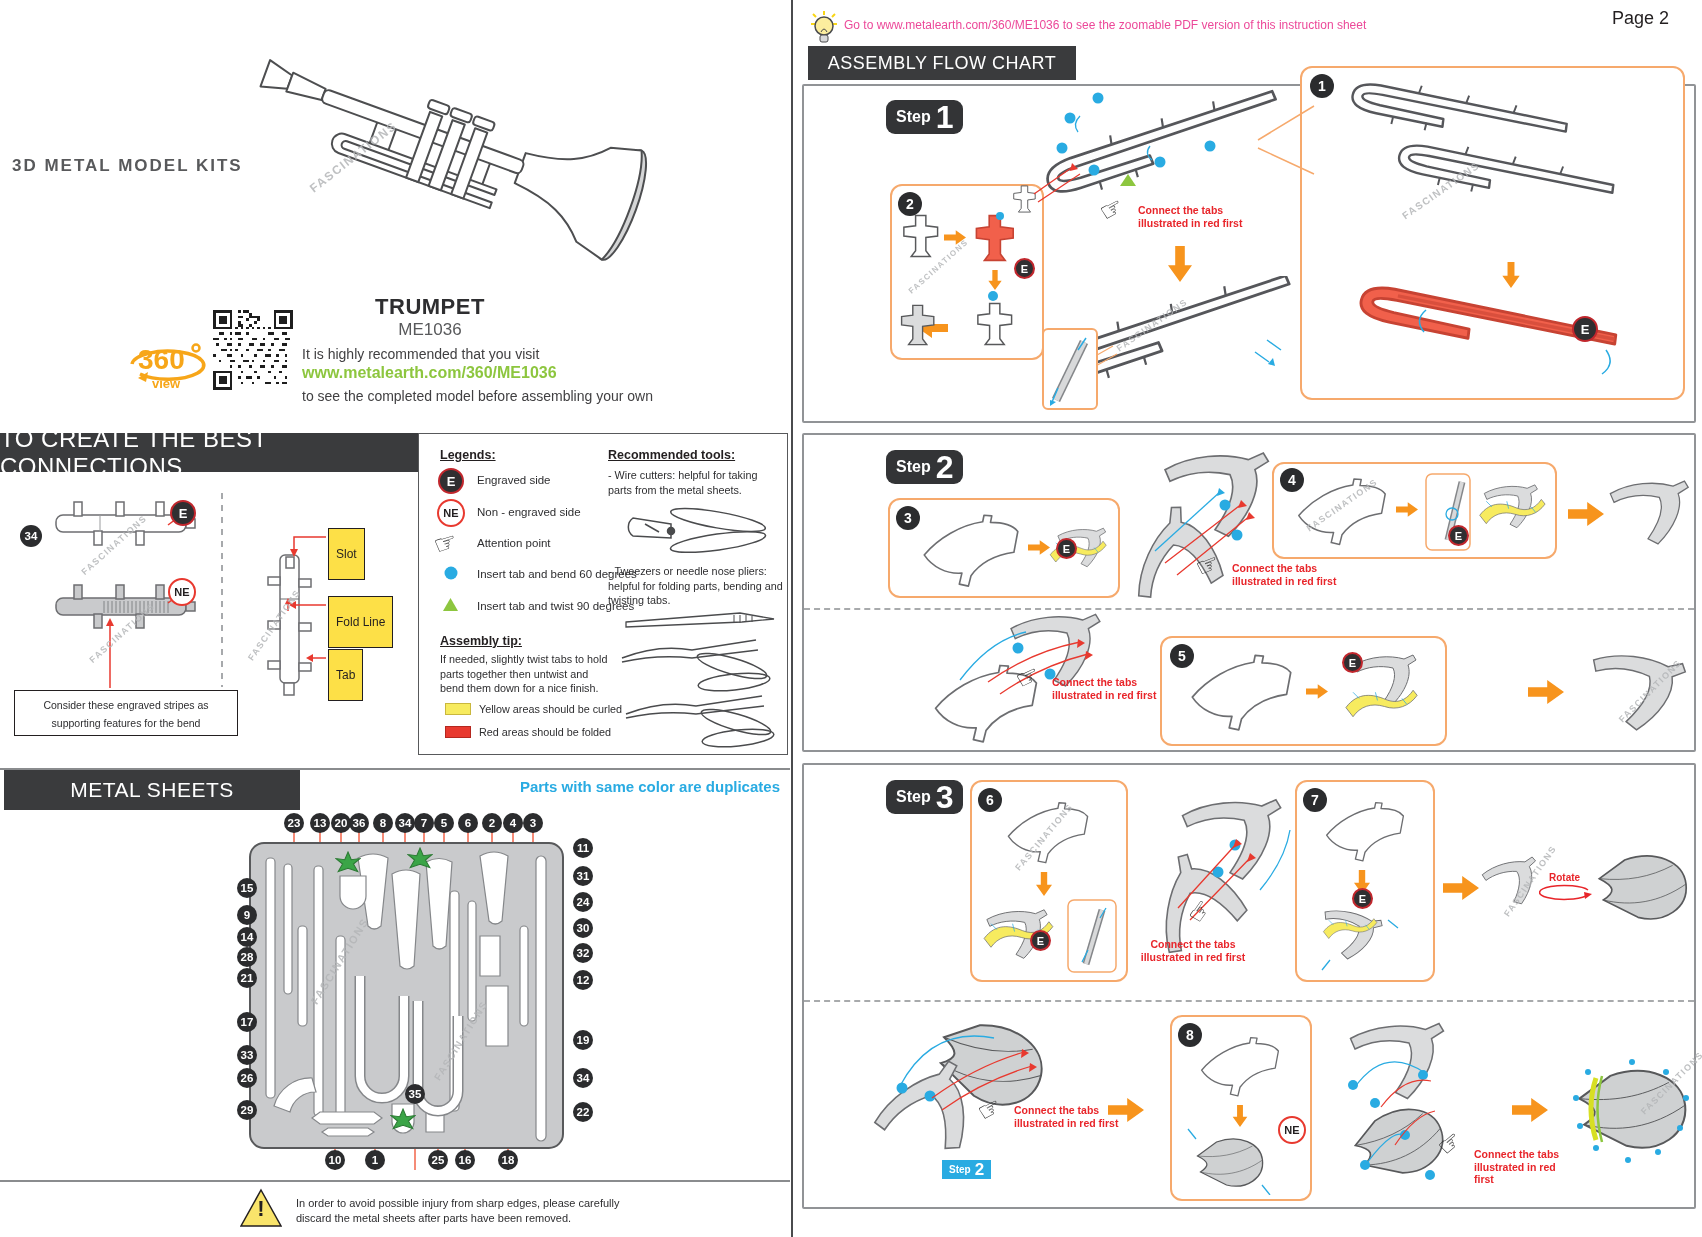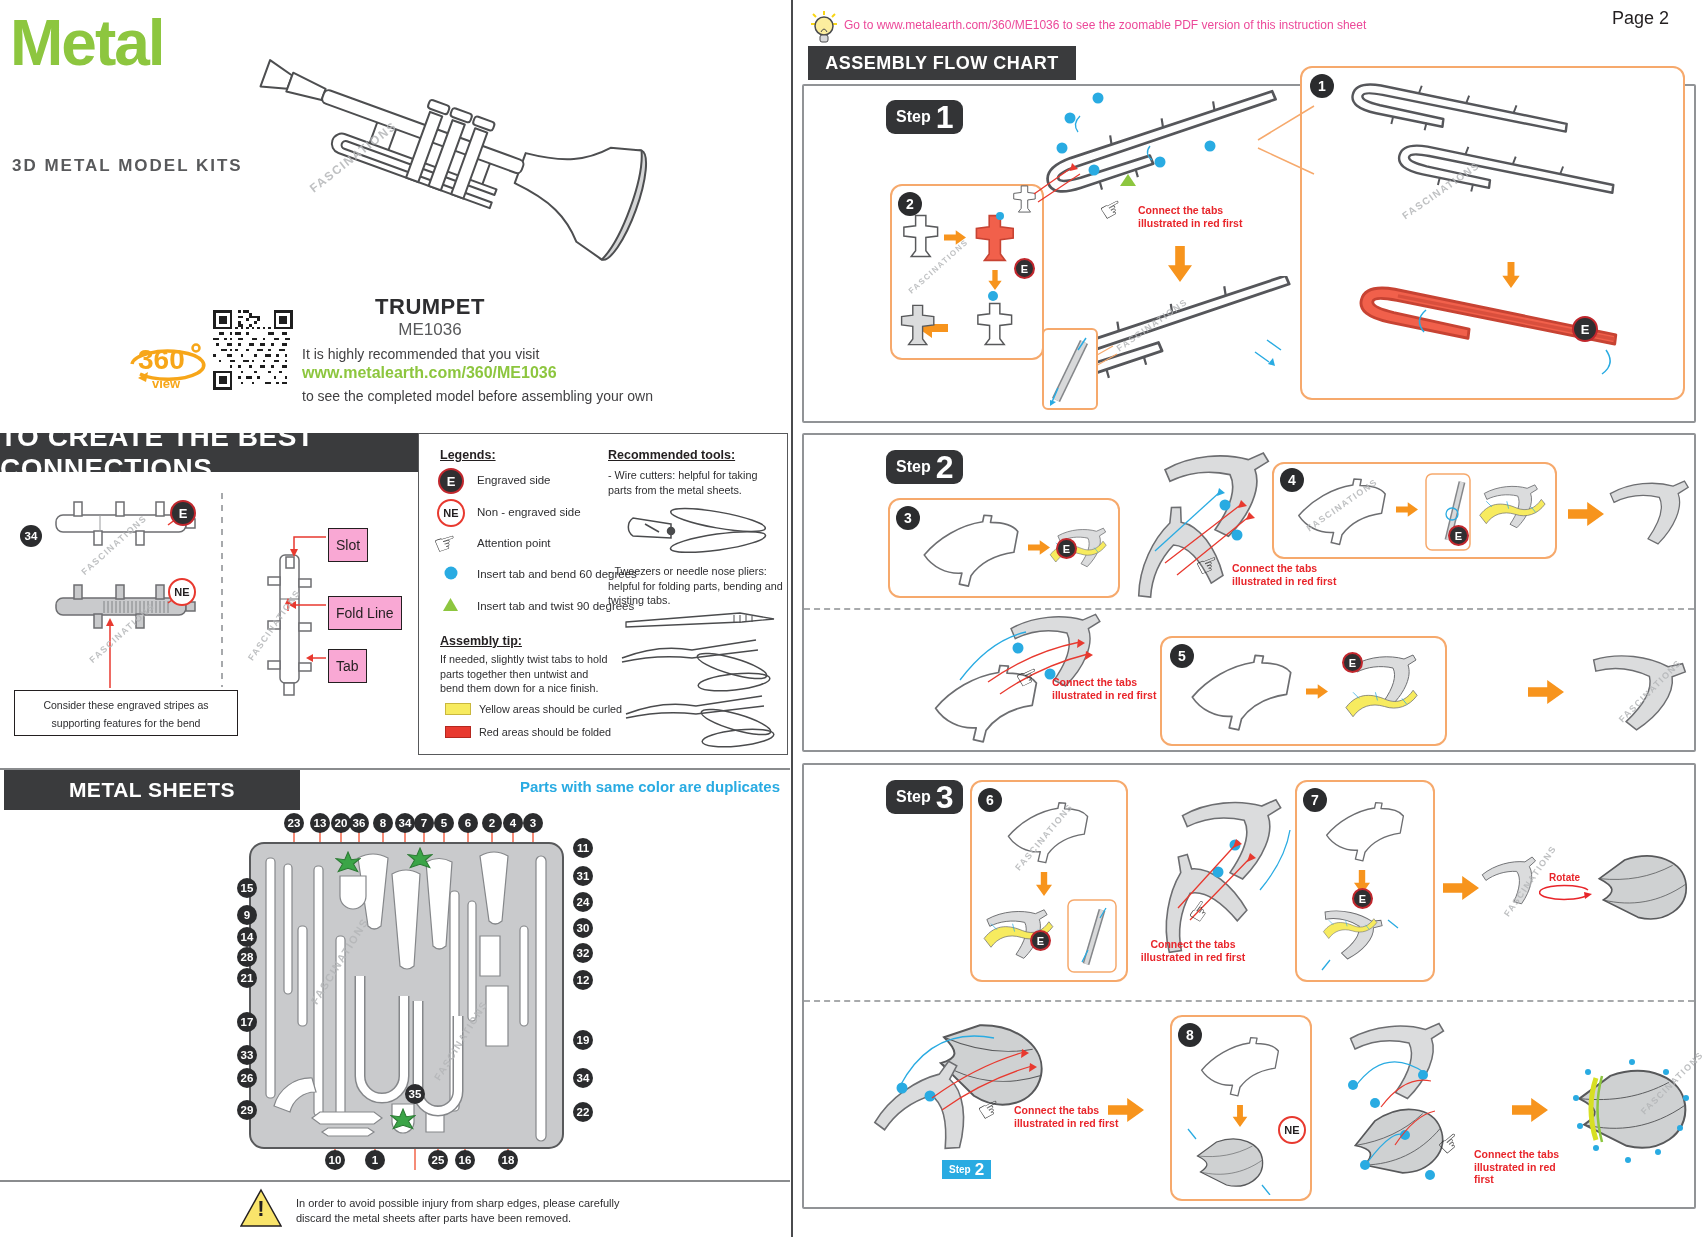--- a/index.html
+++ b/index.html
@@ -1,27 +1,27 @@
 <!DOCTYPE html>
 <html><head>
 <meta charset="utf-8">
 <style>
   *{margin:0;padding:0;box-sizing:border-box}
   html,body{width:1702px;height:1237px}
   body{position:relative;background:#fff;font-family:"Liberation Sans",sans-serif;color:#414042;overflow:hidden}
   .abs{position:absolute}
-  .dark-bar{background:#3A3B3D;color:#fff;font-weight:bold;display:flex;align-items:center;justify-content:center;letter-spacing:.5px}
+  .dark-bar{background:#3A3B3D;color:#fff;font-weight:normal;display:flex;align-items:center;justify-content:center;letter-spacing:.5px}
   .panel{border:2px solid #919396;background:#fff;border-radius:2px}
   .callout{border:2px solid #F6A96C;border-radius:12px;background:#fff}
   .cnum{width:24px;height:24px;border-radius:50%;background:#2B2C2E;color:#fff;font-size:14px;font-weight:bold;display:flex;align-items:center;justify-content:center}
   .pnum{width:20px;height:20px;border-radius:50%;background:#2B2C2E;color:#fff;font-size:11.5px;font-weight:bold;display:flex;align-items:center;justify-content:center}
   .ebadge{width:26px;height:26px;border-radius:50%;background:#302F31;border:2px solid #C1272D;color:#fff;font-size:13px;font-weight:bold;display:flex;align-items:center;justify-content:center}
   .ebadge.sm{width:21px;height:21px;font-size:11px}
   .nebadge{width:28px;height:28px;border-radius:50%;background:#fff;border:2px solid #E8392F;color:#231F20;font-size:11px;font-weight:bold;display:flex;align-items:center;justify-content:center}
-  .labelbox{border:1.5px solid #231F20;background:#f9a8d4;font-size:14px;padding:8px 7px;color:#231F20;white-space:nowrap}
+  .labelbox{border:1.5px solid #231F20;background:#fde047;font-size:12px;padding:18px 7px;color:#231F20;white-space:nowrap}
   .red-note{color:#E8252A;font-weight:bold;font-size:10.5px;line-height:1.2}
   .wm{color:#B4B6B8;font-weight:bold;letter-spacing:1.5px;opacity:.85;white-space:nowrap;pointer-events:none}
   .hand{font-size:26px;color:#1d1d1d;line-height:1}
   .step-badge{background:#333436;border-radius:9px;color:#fff;display:flex;align-items:center;justify-content:center;gap:5px;padding:1px 10px}
   .step-badge .w{font-size:16px;font-weight:bold}
   .step-badge .n{font-size:32px;font-weight:bold;line-height:1}
   .step-ref{background:#29ABE2;color:#fff;display:flex;align-items:center;justify-content:center;gap:4px;padding:1px 7px}
   .step-ref .w{font-size:10px;font-weight:bold}
   .step-ref .n{font-size:17px;font-weight:bold;line-height:1}
   .utitle{font-weight:bold;font-size:12.5px;color:#231F20;text-decoration:underline}
@@ -72,21 +72,20 @@
   <symbol id="sym-arrD" viewBox="0 0 20 30">
         <polygon points="6,0 14,0 14,16 20,16 10,30 0,16 6,16" fill="#F7941D"></polygon>
       </symbol>
   <symbol id="sym-star" viewBox="0 0 24 24">
         <path d="M12,1 L15,8 L23,7 L17,12 L21,19 L12,16 L3,19 L7,12 L1,7 L9,8 Z" fill="#3BA547" stroke="#2C7A34"></path>
       </symbol>
 </defs>
 </svg>
 
 <div class="abs" style="left:10px;top:14px;line-height:.92;font-weight:bold;color:#8DC63F;font-size:64px;letter-spacing:-2px">
-  <div>Metal</div>
 </div>
 <div class="abs" style="left:12px;top:156px;font-size:17px;font-weight:bold;color:#58595B;letter-spacing:2px">3D METAL MODEL KITS</div>
 
 <svg class="abs" style="left:222px;top:20px" width="460" height="268" viewBox="0 0 460 268">
   <g transform="rotate(20 225 130)" stroke="#4D4E50" stroke-width="2" fill="#fff" stroke-linejoin="round">
     <ellipse cx="408" cy="122" rx="15" ry="58" fill="#D4D5D6"></ellipse>
     <path d="M300,106 C340,102 360,92 378,72 L408,64 C420,90 420,154 408,180 L378,172 C360,152 340,142 300,138 Z"></path>
     <path d="M28,106 l26,7 v14 l-26,7 z"></path>
     <path d="M54,110 l36,4 v12 l-36,4 z"></path>
     <rect x="90" y="114" width="212" height="14" rx="5"></rect>
@@ -205,21 +204,21 @@
     <rect x="14" y="26" width="1" height="1"></rect>
     <rect x="19" y="26" width="2" height="1"></rect>
     <rect x="23" y="26" width="1" height="1"></rect>
     <rect x="25" y="26" width="2" height="1"></rect>
 </svg>
 
 <div class="abs" style="left:302px;top:346px;font-size:14px;color:#414042">It is highly recommended that you visit</div>
 <div class="abs" style="left:302px;top:364px;font-size:16px;font-weight:bold;color:#8DC63F">www.metalearth.com/360/ME1036</div>
 <div class="abs" style="left:302px;top:388px;font-size:14px;color:#414042">to see the completed model before assembling your own</div>
 
-<div class="abs dark-bar" style="left:0;top:433px;width:418px;height:39px;font-size:28px">
+<div class="abs dark-bar" style="left:0;top:433px;width:418px;height:39px;font-size:24px">
   <span>TO CREATE THE BEST CONNECTIONS</span>
 </div>
 
 <svg class="abs" style="left:0;top:475px" width="420" height="300" viewBox="0 0 420 300">
 
   <g fill="#fff" stroke="#6D6E71" stroke-width="1.5">
     <rect x="56" y="40" width="130" height="17" rx="7"></rect>
     <rect x="74" y="27" width="8" height="14"></rect>
       <rect x="116" y="27" width="8" height="14"></rect>
       <rect x="156" y="27" width="8" height="14"></rect>

